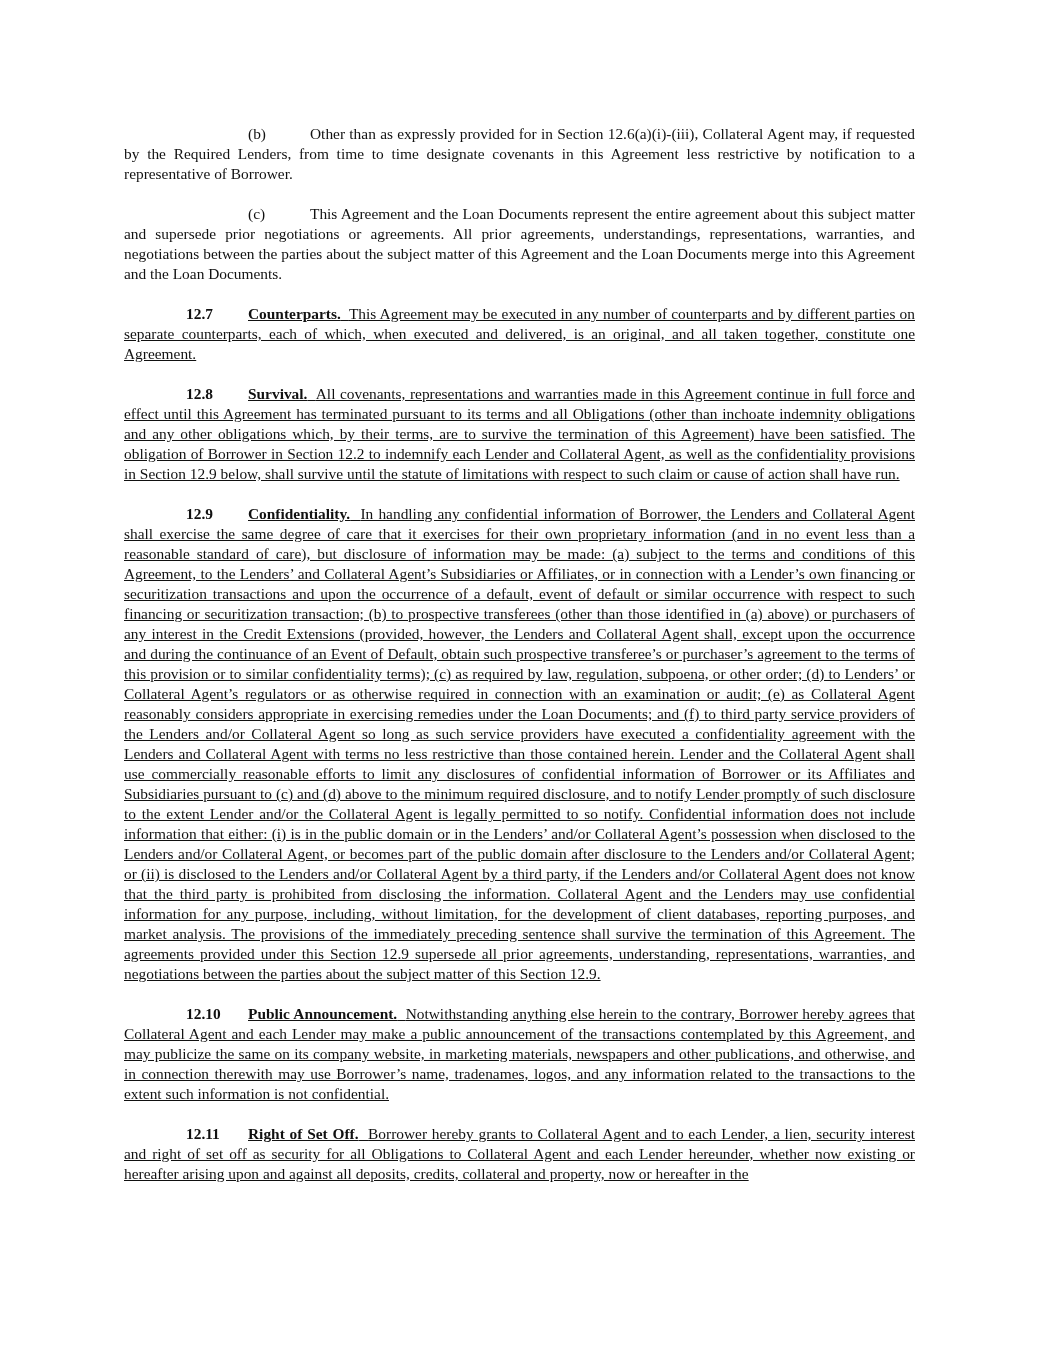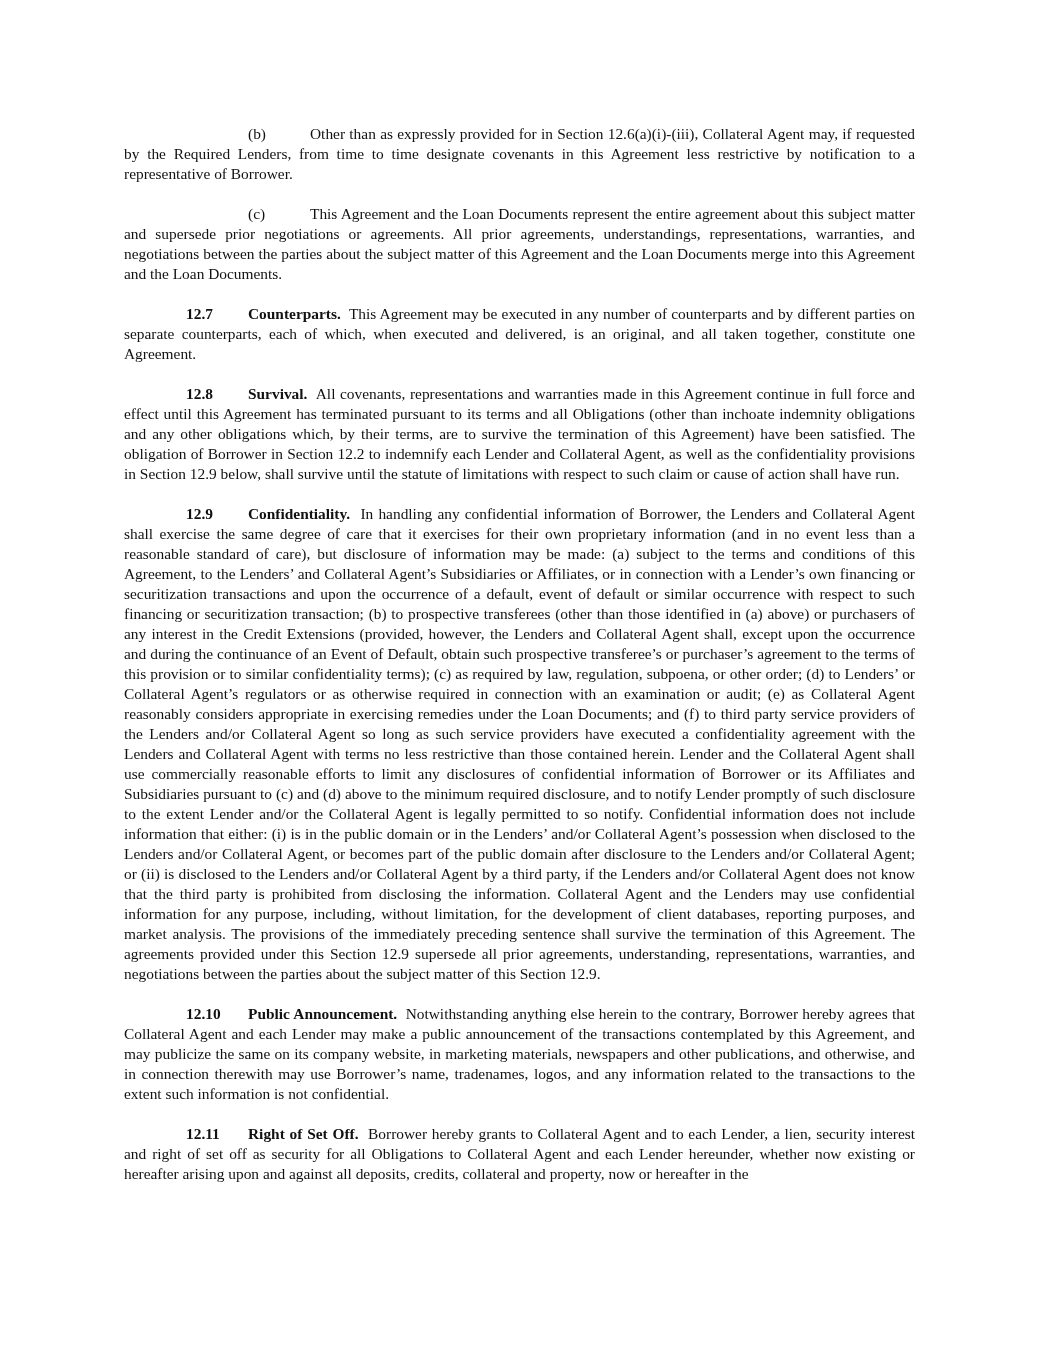--- a/index.html
+++ b/index.html
@@ -27,20 +27,21 @@
       margin: 0 16px 20px 0;
       text-align: justify;
       text-align-last: left;
       hyphens: none;
     }
     .para.sub {
       text-indent: 124px;
     }
     .para.sec {
       text-indent: 62px;
+      text-decoration: underline;
     }
     .marker {
       display: inline-block;
       width: 62px;
       text-indent: 0;
     }
     .sec-num {
       display: inline-block;
       width: 62px;
       font-weight: bold;

